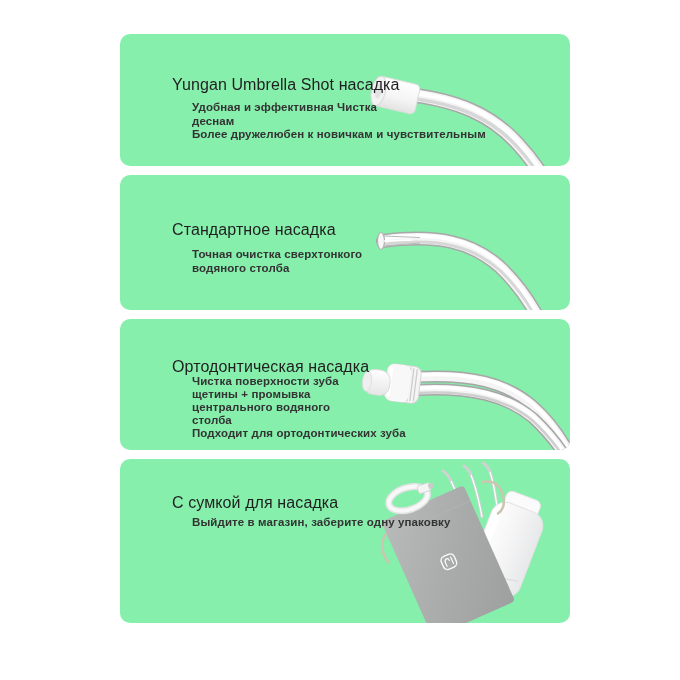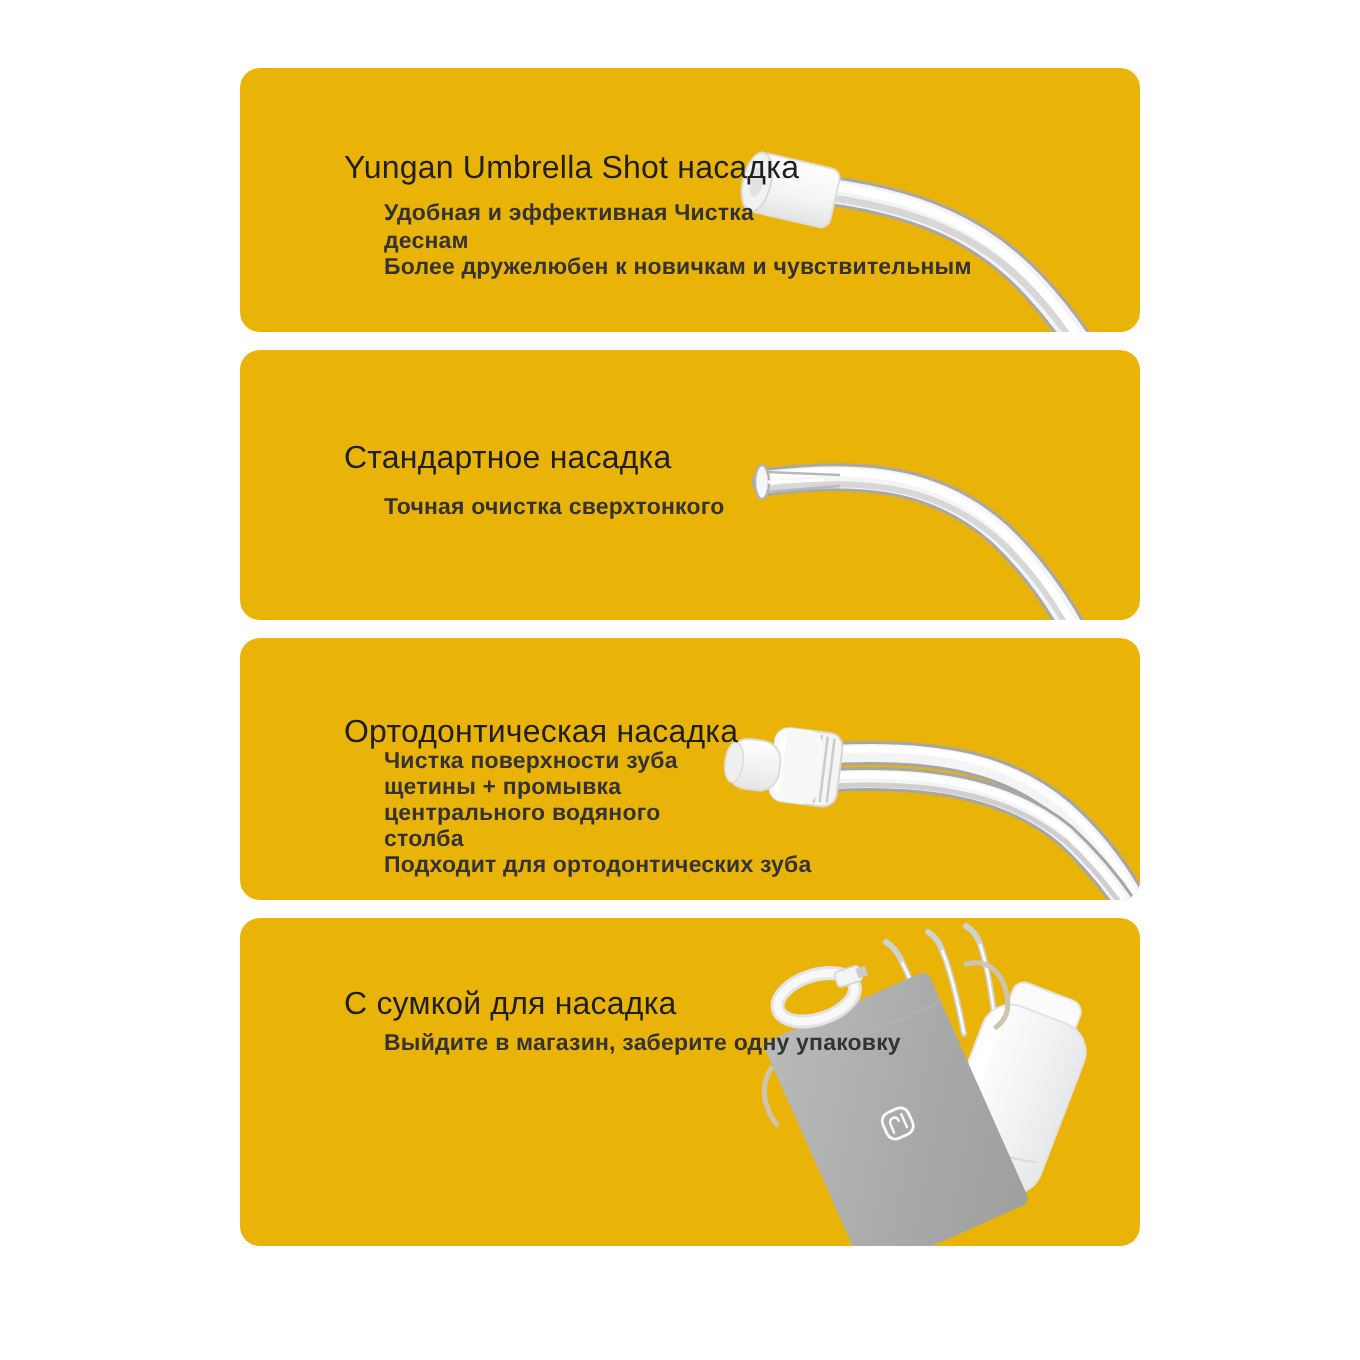--- a/index.html
+++ b/index.html
@@ -3,21 +3,21 @@
 <meta charset="utf-8">
 <style>
   html,body{margin:0;padding:0;}
   body{
     width:680px;height:680px;background:#ffffff;
     font-family:"Liberation Sans","DejaVu Sans",sans-serif;
     position:relative;overflow:hidden;
   }
   .card{
     position:absolute;left:120px;width:450px;
-    background:#eab308;border-radius:10px;overflow:hidden;
+    background:#86efac;border-radius:10px;overflow:hidden;
   }
   #card-1{top:34px;height:132px;}
   #card-2{top:175px;height:135px;}
   #card-3{top:319px;height:131px;}
   #card-4{top:459px;height:164px;}
   .card-title{
     position:absolute;left:52px;margin:0;
     font-size:16px;font-weight:500;color:#1f1f1f;letter-spacing:.1px;
     white-space:nowrap;z-index:2;
   }
@@ -69,20 +69,21 @@
         <ellipse cx="258" cy="61" rx="7" ry="15" fill="#f2f2f2" stroke="#d9d9d9" stroke-width="1"></ellipse>
         <ellipse cx="258" cy="61" rx="3.2" ry="7.5" fill="#e2e2e2"></ellipse>
       </g>
     </svg>
   </section>
 
   <section class="card" id="card-2">
     <h2 class="card-title">Стандартное насадка</h2>
     <div class="card-body">
         <div class="line">Точная очистка сверхтонкого</div>
+        <div class="line">водяного столба</div>
       </div>
     <svg class="art" width="450" height="135" viewBox="0 0 450 135">
       <defs>
         <path id="tube2" d="M 263 66 C 318 59 352 67 380 92 C 398 109 410 127 420 146" fill="none"></path>
       </defs>
       <g>
         <use href="#tube2" stroke="#a8a8a8" stroke-width="14" stroke-linecap="round"></use>
         <use href="#tube2" stroke="#f4f4f4" stroke-width="11" stroke-linecap="round"></use>
         <use href="#tube2" stroke="#d7d7d7" stroke-width="3" transform="translate(0,3.5)"></use>
         <use href="#tube2" stroke="#ffffff" stroke-width="4" transform="translate(0,-2.5)"></use>

